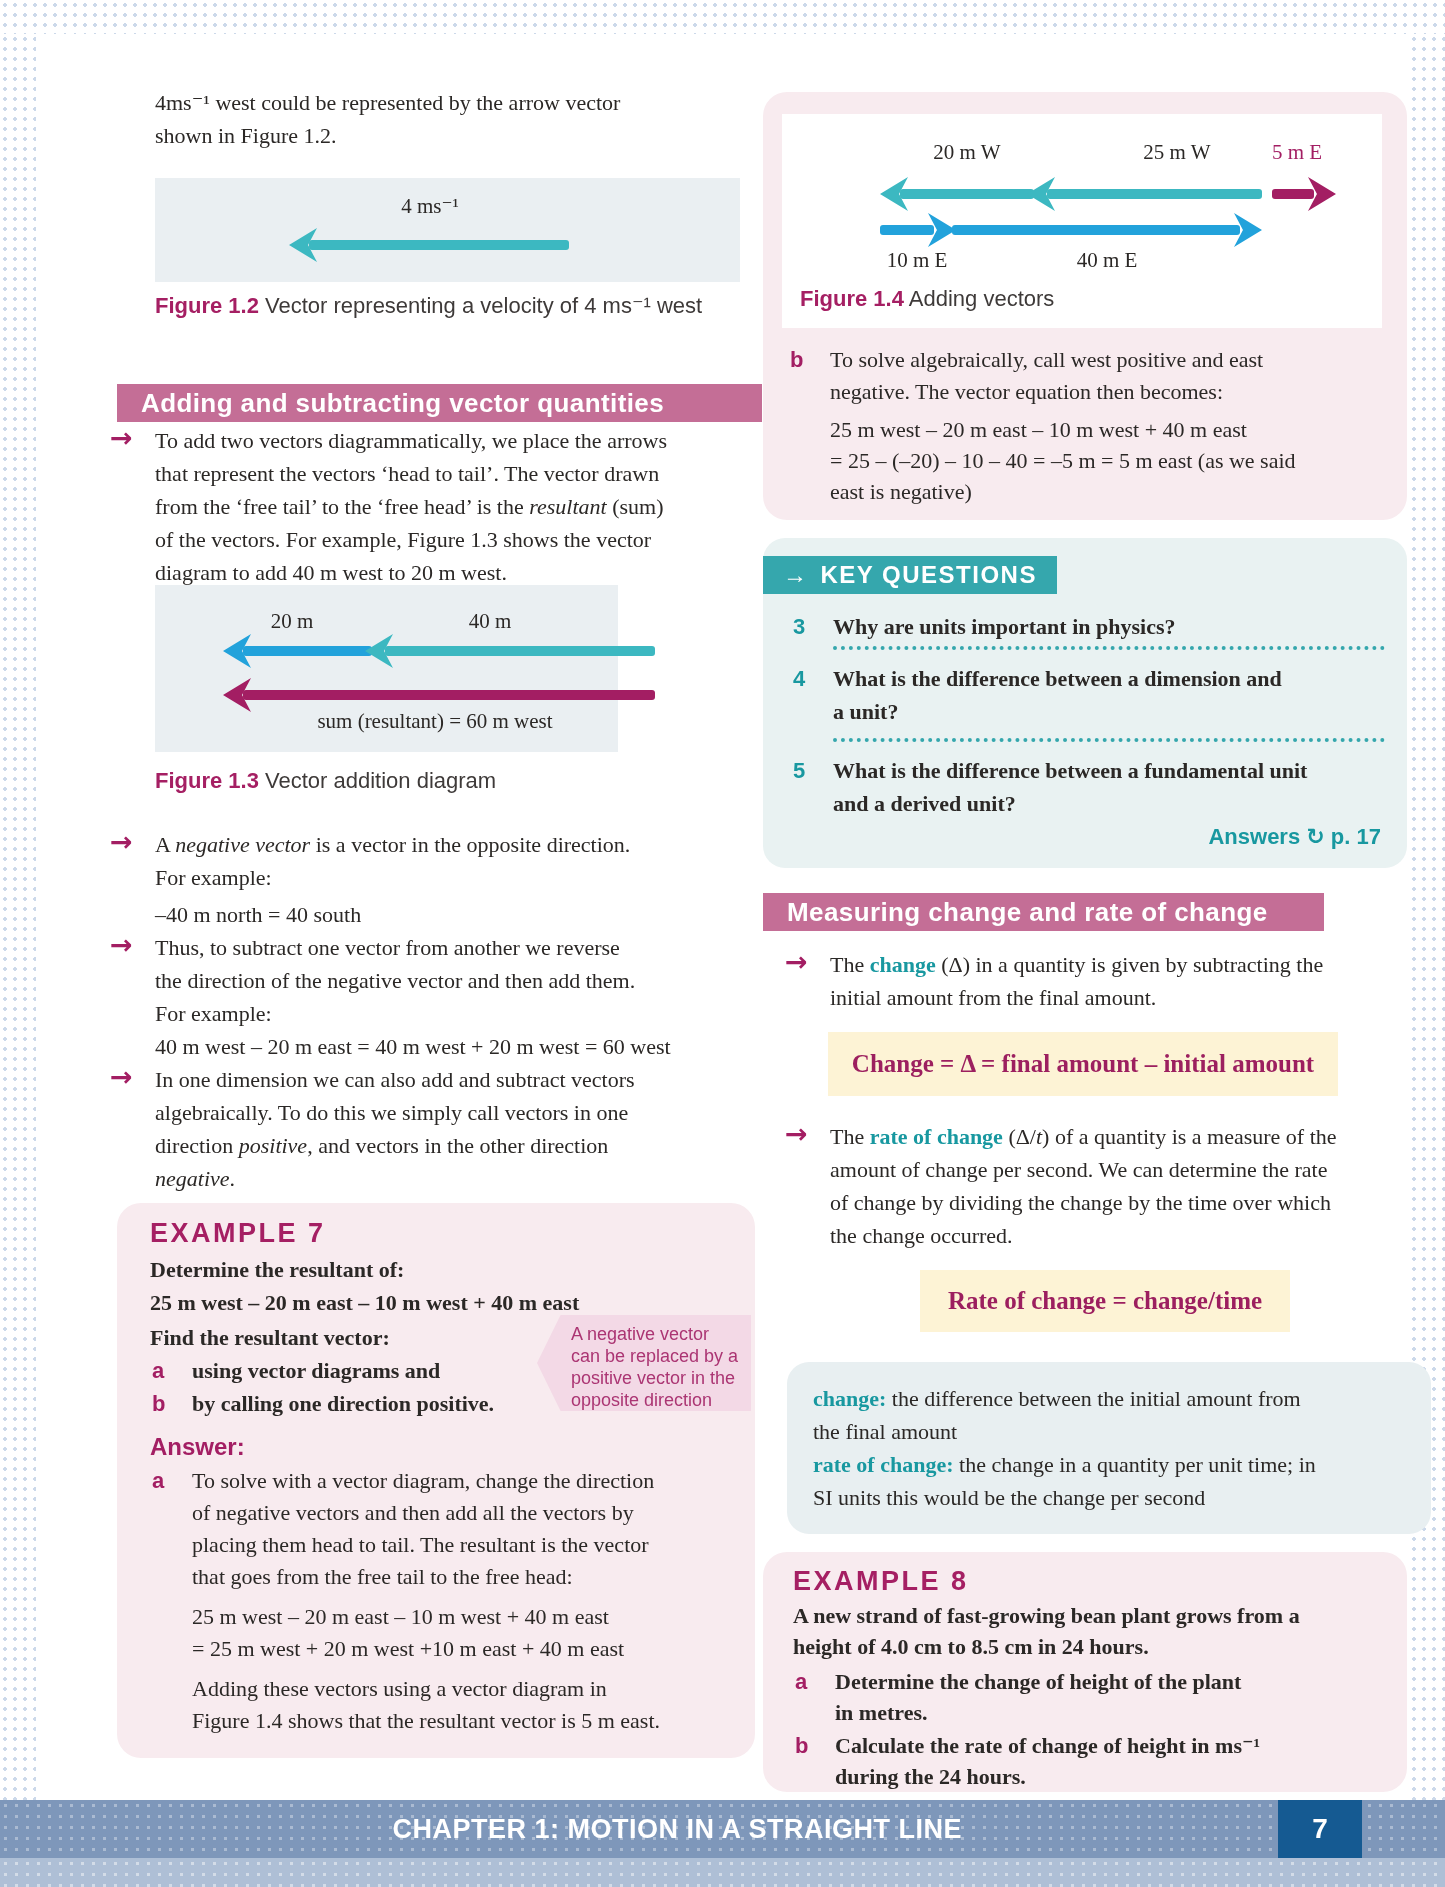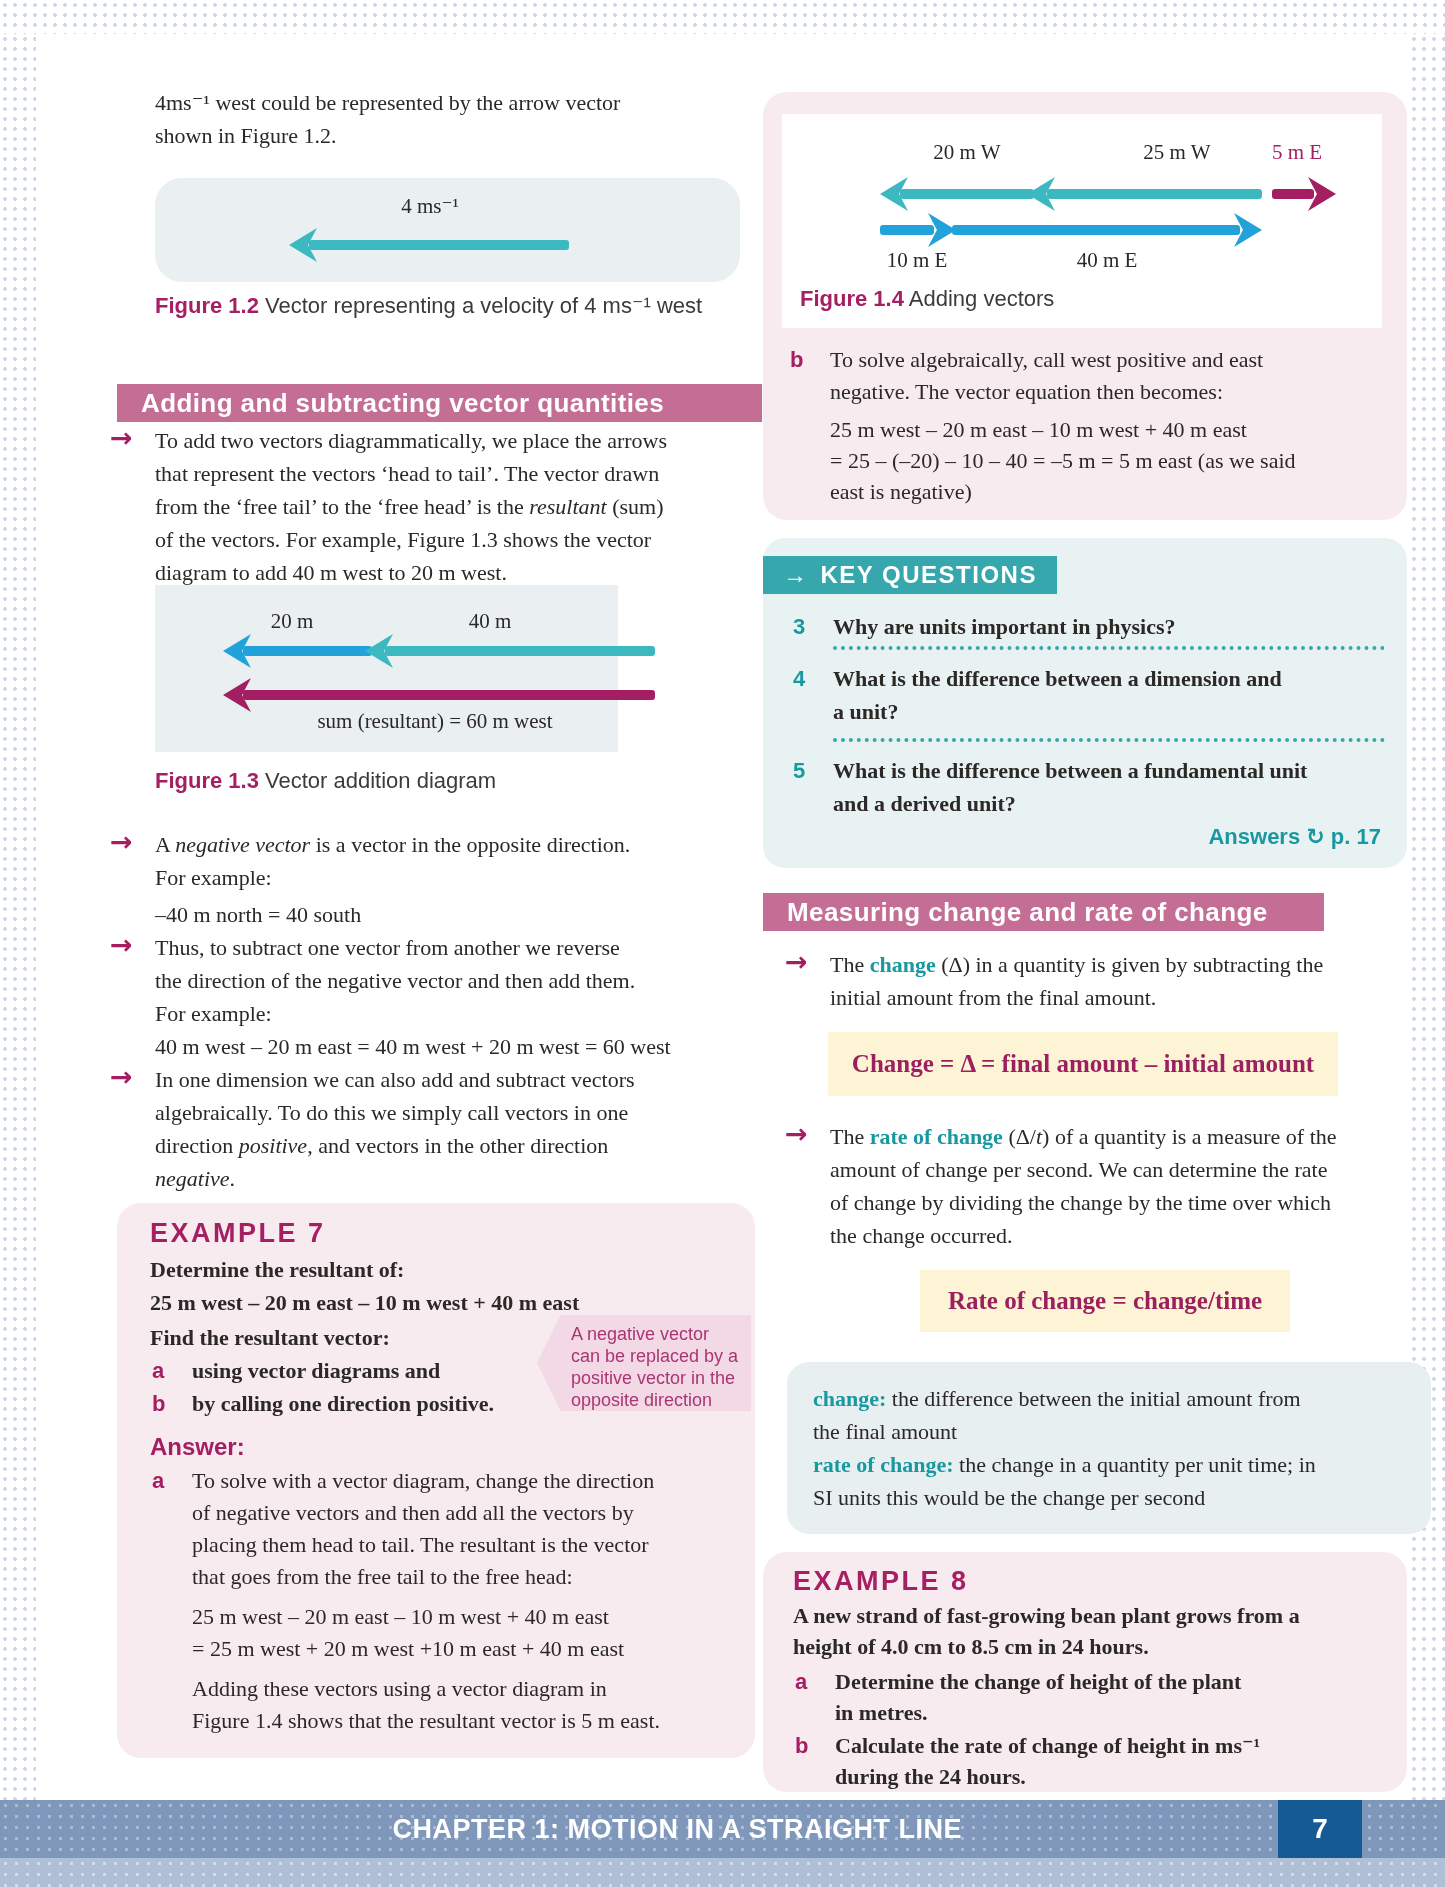--- a/index.html
+++ b/index.html
@@ -80,21 +80,21 @@
 
   <div class="abs dots" style="left:0;top:0;width:1445px;height:34px;"></div>
   <div class="abs dots" style="left:0;top:34px;width:36px;height:1766px;"></div>
   <div class="abs dots" style="left:1409px;top:34px;width:36px;height:1766px;"></div>
 
   <div>
 
     <p class="abs body-txt pre" style="left:155px;top:86px;width:614px;margin:0;">4ms⁻¹ west could be represented by the arrow vector
 shown in Figure 1.2.</p>
 
-    <div class="figbox" style="left:155px;top:178px;width:585px;height:104px;border-radius:27px;">
+    <div class="figbox" style="left:155px;top:178px;width:585px;height:104px;">
       <div class="figlab" style="left:215px;top:16px;width:120px;">4 ms⁻¹</div>
       <span class="ah l c-teal" style="left:134px;top:50px;"></span>
       <span class="ash c-teal" style="left:154px;top:62px;width:260px;"></span>
     </div>
     <p class="cap" style="left:155px;top:293px;margin:0;"><span class="fig">Figure 1.2</span><span> Vector representing a velocity of 4 ms⁻¹ west</span></p>
 
     <div class="secbar" style="left:117px;top:384px;width:621px;height:38px;">
         <span>Adding and subtracting vector quantities</span>
       </div>
 

